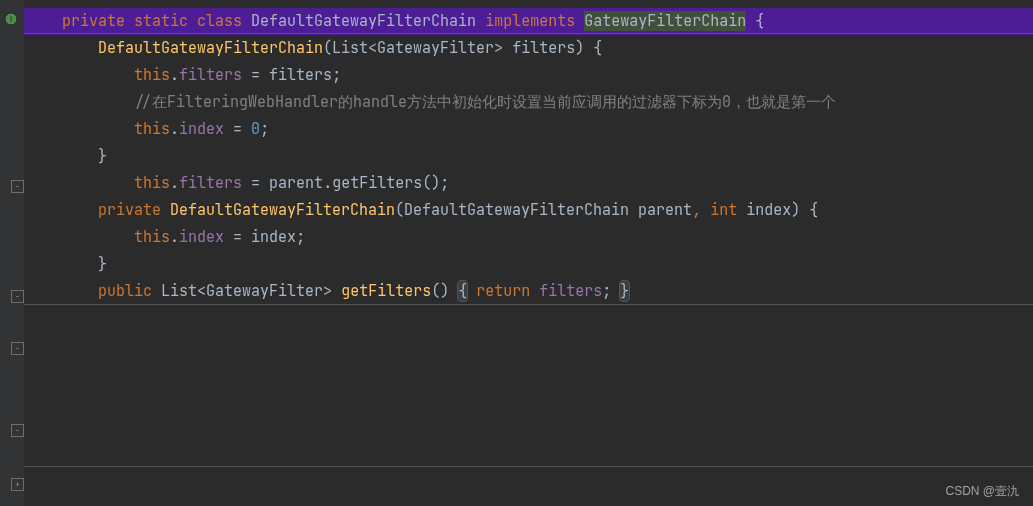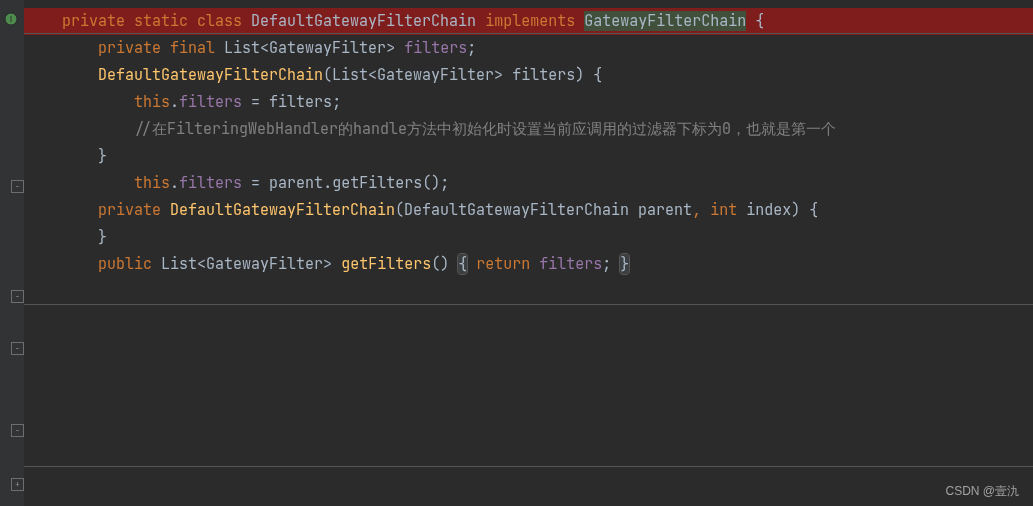--- a/index.html
+++ b/index.html
@@ -34,21 +34,21 @@
     top: 0;
     width: 24px;
     height: 100%;
     background: #313335;
   }
   .line {
     white-space: pre;
     padding-left: 38px;
   }
   .highlight-line {
-    background: #7f1d1d;
+    background: #4c1d95;
   }
   .kw   { color: #CC7832; }          
   .type { color: #A9B7C6; }          
   .fld  { color: #9876AA; }          
   .mtd  { color: #FFC66D; }          
   .num  { color: #6897BB; }          
   .cmt  { color: #808080; margin-top: 8px; }          
   .punc { color: #A9B7C6; }          
   .id   { color: #A9B7C6; }
   .usage-hl { background: #40503B; }
@@ -126,28 +126,29 @@
     <svg width="16" height="16" viewBox="0 0 16 16">
       <path d="M8 1 C5 1 3 3 3 6 C3 8 4 9 5 10 L5 12 L11 12 L11 10 C12 9 13 8 13 6 C13 3 11 1 8 1 Z" fill="#F0A732"></path>
       <rect x="5" y="12.5" width="6" height="2.5" fill="#B0A232"></rect>
     </svg>
   </span>
 
   <div class="code-area">
     <div class="line highlight-line"><span class="kw">private</span> <span class="kw">static</span> <span class="kw">class</span> <span class="type">DefaultGatewayFilterChain</span> <span class="kw">implements</span> <span class="type usage-hl">GatewayFilterChain</span> <span class="punc">{</span></div>
     <div class="line"></div>
     <div class="line"></div>
-    <div class="line">    <span class="kw">private</span> <span class="kw">final</span> <span class="type">List</span><span class="punc">&lt;</span><span class="type">GatewayFilter</span><span class="punc">&gt;</span> <span class="fld">filters</span><span class="punc">;</span></div>
     <div class="line"></div>
     <div class="line">    <span class="mtd">DefaultGatewayFilterChain</span><span class="punc">(</span><span class="type">List</span><span class="punc">&lt;</span><span class="type">GatewayFilter</span><span class="punc">&gt;</span> <span class="id">filters</span><span class="punc">)</span> <span class="punc">{</span></div>
     <div class="line">        <span class="kw">this</span><span class="punc">.</span><span class="fld">filters</span> <span class="punc">=</span> <span class="id">filters</span><span class="punc">;</span></div>
     <div class="line">        <span class="cmt">//在FilteringWebHandler的handle方法中初始化时设置当前应调用的过滤器下标为0，也就是第一个</span></div>
+    <div class="line">        <span class="kw">this</span><span class="punc">.</span><span class="fld">index</span> <span class="punc">=</span> <span class="num">0</span><span class="punc">;</span></div>
     <div class="line">    <span class="punc">}</span></div>
     <div class="line">        <span class="kw">this</span><span class="punc">.</span><span class="fld">filters</span> <span class="punc">=</span> <span class="id">parent</span><span class="punc">.</span><span class="id">getFilters</span><span class="punc">(</span><span class="punc">)</span><span class="punc">;</span></div>
     <div class="line">    <span class="kw">private</span> <span class="mtd">DefaultGatewayFilterChain</span><span class="punc">(</span><span class="type">DefaultGatewayFilterChain</span> <span class="id">parent</span><span class="kw">,</span> <span class="kw">int</span> <span class="id">index</span><span class="punc">)</span> <span class="punc">{</span></div>
+    <div class="line">        <span class="kw">this</span><span class="punc">.</span><span class="fld">index</span> <span class="punc">=</span> <span class="id">index</span><span class="punc">;</span></div>
     <div class="line">    <span class="punc">}</span></div>
     <div class="line"></div>
     <div class="line">    <span class="kw">public</span> <span class="type">List</span><span class="punc">&lt;</span><span class="type">GatewayFilter</span><span class="punc">&gt;</span> <span class="mtd">getFilters</span><span class="punc">(</span><span class="punc">)</span> <span class="punc collapsed-block">{</span> <span class="kw">return</span> <span class="fld">filters</span><span class="punc">;</span> <span class="punc collapsed-block">}</span></div>
   </div>
 
   <div class="hsep" style="top:33px;"></div>
   <div class="hsep" style="top:304px;"></div>
   <div class="hsep" style="top:466px;"></div>
 
   <div class="watermark">CSDN @壹氿</div>

